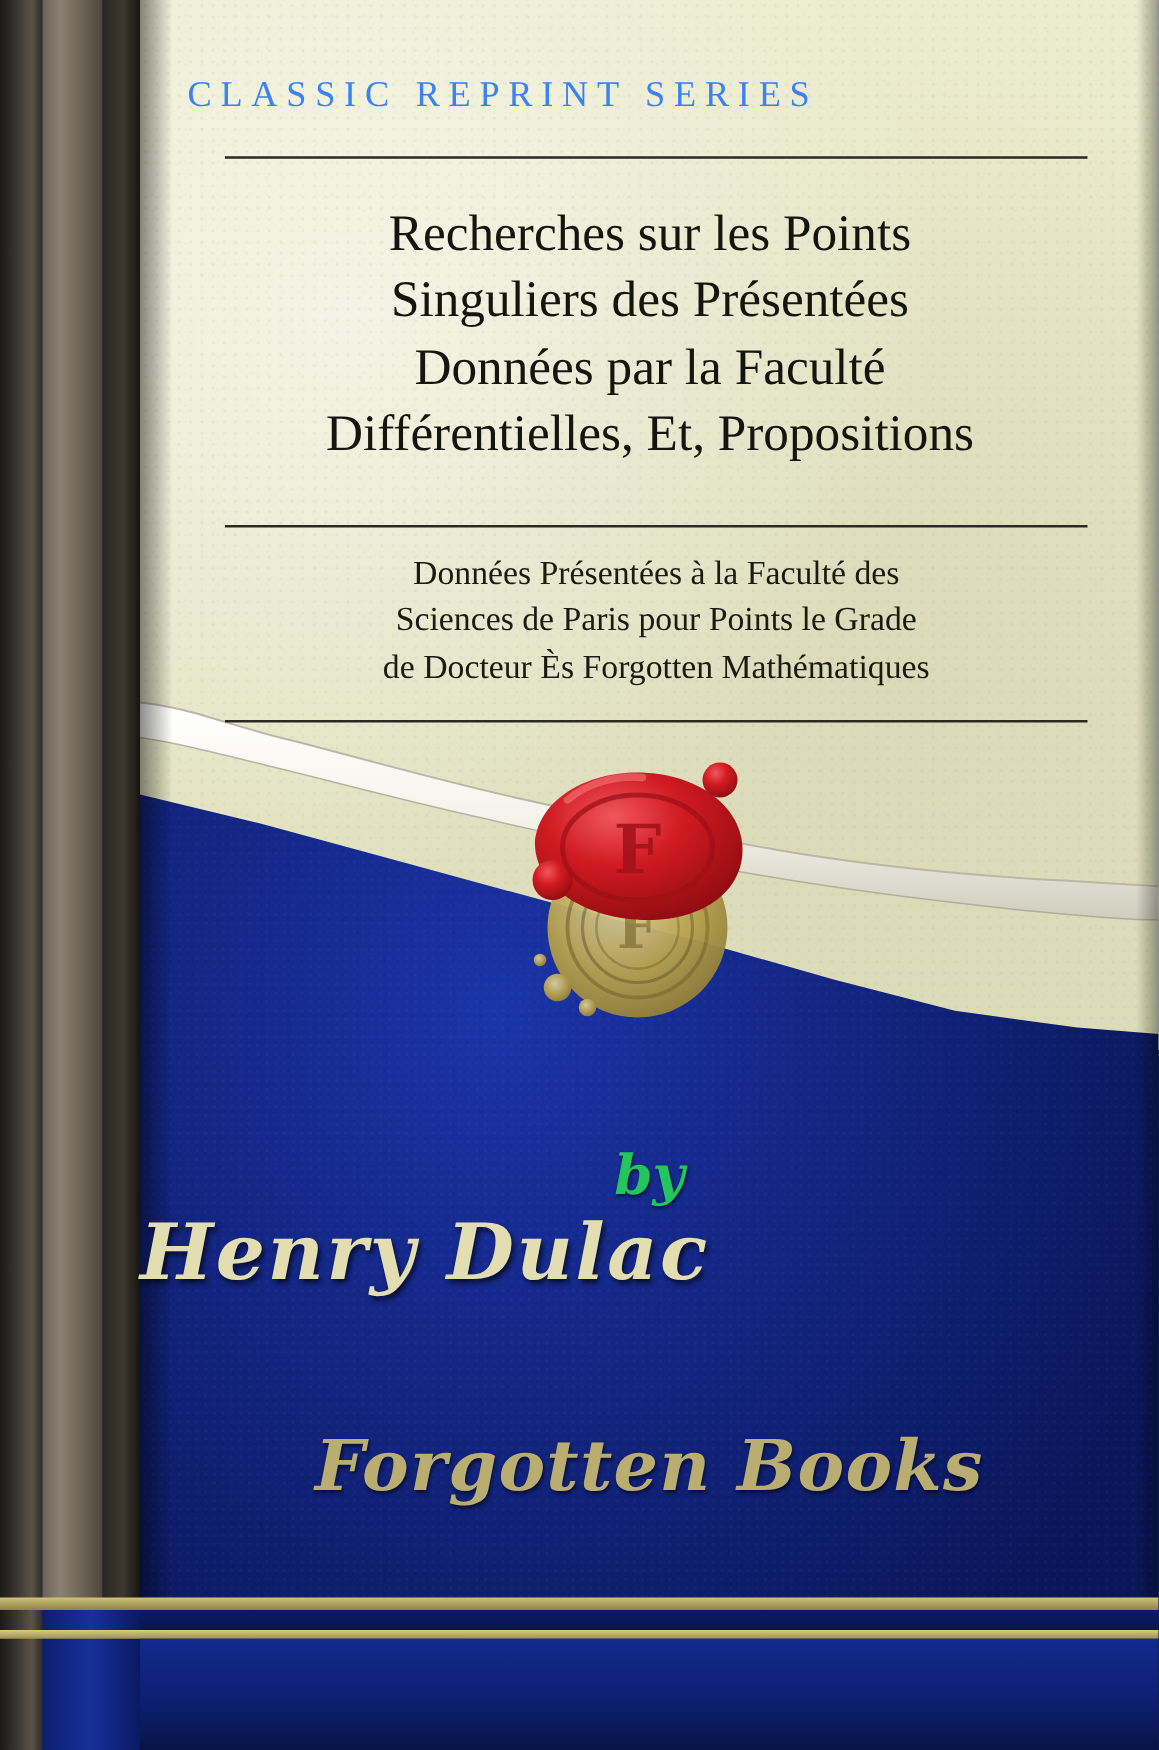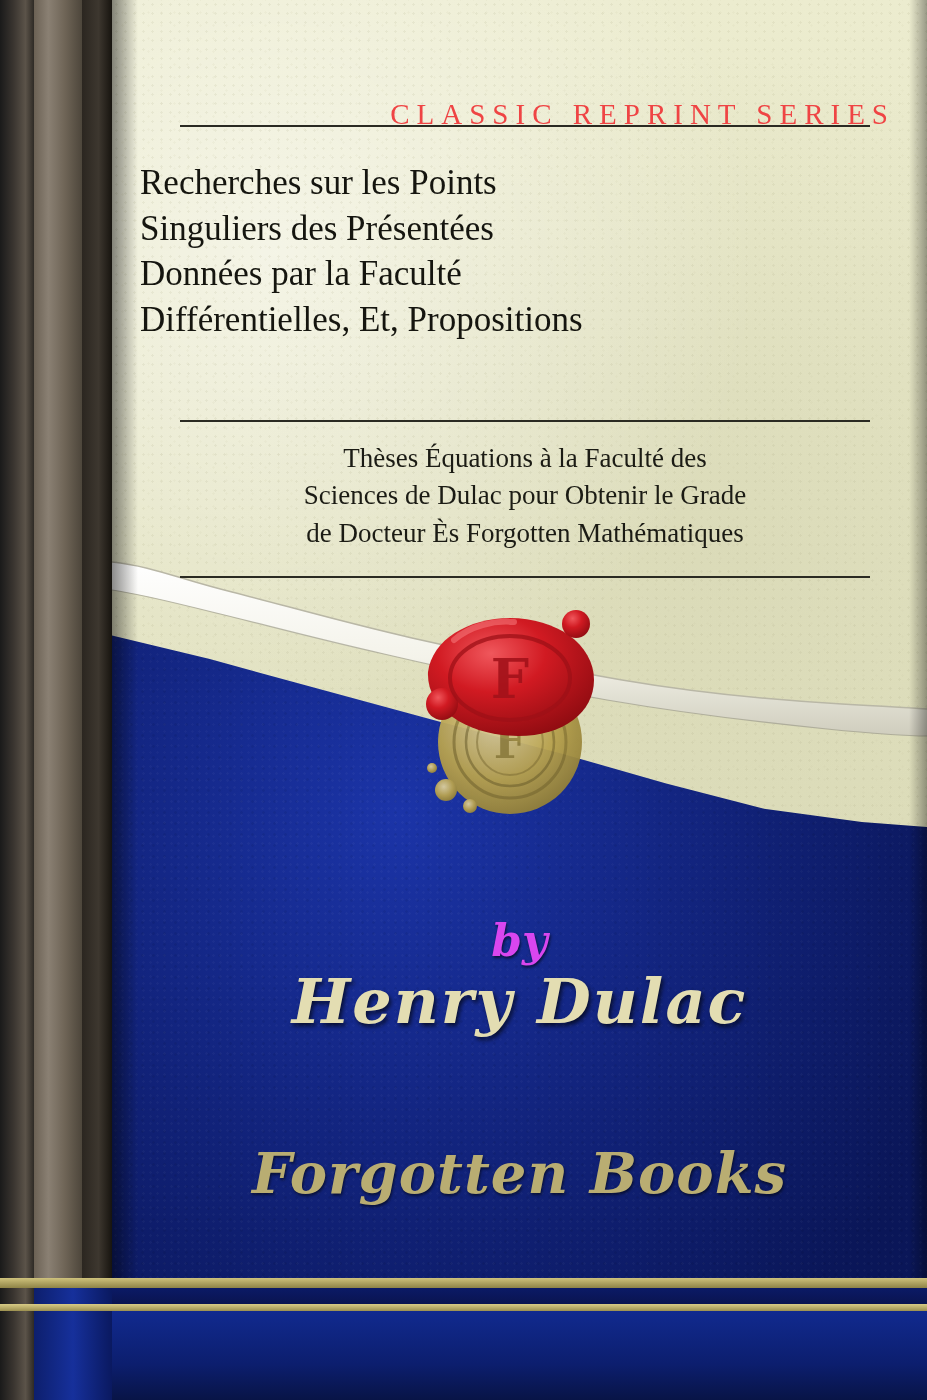--- a/index.html
+++ b/index.html
@@ -93,43 +93,43 @@
     left: 112px; top: 540px;
     width: 815px; height: 320px;
     pointer-events: none;
   }
 
   
   .series-line {
     position: absolute;
     left: 150px; top: 60px;
     width: 745px;
-    text-align: right;
+    text-align: left;
     font-size: 29px;
     letter-spacing: 7px;
-    color: #ef4444;
+    color: #3b82f6;
     font-family: "Liberation Serif", serif;
-    margin-top: 38px;
   }
   .rule {
     position: absolute;
     background: #2a2a22;
     height: 2px;
   }
   .rule-top   { left: 180px; top: 125px;  width: 690px; }
   .rule-mid   { left: 180px; top: 420px;  width: 690px; }
   .rule-bot   { left: 180px; top: 576px;  width: 690px; }
 
   
   .title {
     position: absolute;
     left: 140px; top: 160px;
     width: 760px;
+    text-align: center;
     color: #15150f;
-    font-size: 35px;
+    font-size: 41px;
     line-height: 1.30;
     font-family: "Liberation Serif", serif;
   }
   .title .ln { display: block; white-space: nowrap; }
 
   
   .subtitle {
     position: absolute;
     left: 180px; top: 440px;
     width: 690px;
@@ -148,31 +148,31 @@
     width: 230px; height: 230px;
   }
 
   
   .by {
     position: absolute;
     left: 112px; top: 915px;
     width: 815px;
     text-align: center;
     font-size: 44px;
-    color: #d946ef;
+    color: #22c55e;
     font-family: "DejaVu Serif", serif;
     font-weight: bold;
     font-style: italic;
     text-shadow: 1px 2px 3px rgba(0,0,0,.6);
   }
   .author {
     position: absolute;
     left: 112px; top: 965px;
     width: 815px;
-    text-align: center;
+    text-align: left;
     font-size: 62px;
     color: #e3ddb2;
     font-family: "DejaVu Serif", serif;
     font-weight: bold;
     font-style: italic;
     letter-spacing: 2px;
     text-shadow: 2px 3px 4px rgba(0,0,0,.65);
   }
 
   
@@ -257,22 +257,22 @@
   <div class="title">
     <span class="ln">Recherches sur les Points</span>
     <span class="ln">Singuliers des Présentées</span>
     <span class="ln">Données par la Faculté</span>
     <span class="ln">Différentielles, Et, Propositions</span>
   </div>
 
   <div class="rule rule-mid"></div>
 
   <div class="subtitle">
-    <span class="ln">Thèses Équations à la Faculté des</span>
-    <span class="ln">Sciences de Dulac pour Obtenir le Grade</span>
+    <span class="ln">Données Présentées à la Faculté des</span>
+    <span class="ln">Sciences de Paris pour Points le Grade</span>
     <span class="ln">de Docteur Ès Forgotten Mathématiques</span>
   </div>
 
   <div class="rule rule-bot"></div>
 
   <div class="seal-wrap">
     <svg viewBox="0 0 230 230" width="230" height="230">
       <defs>
         <radialGradient id="gold" cx="40%" cy="35%" r="75%">
           <stop offset="0%" stop-color="#ddd0a0"></stop>

